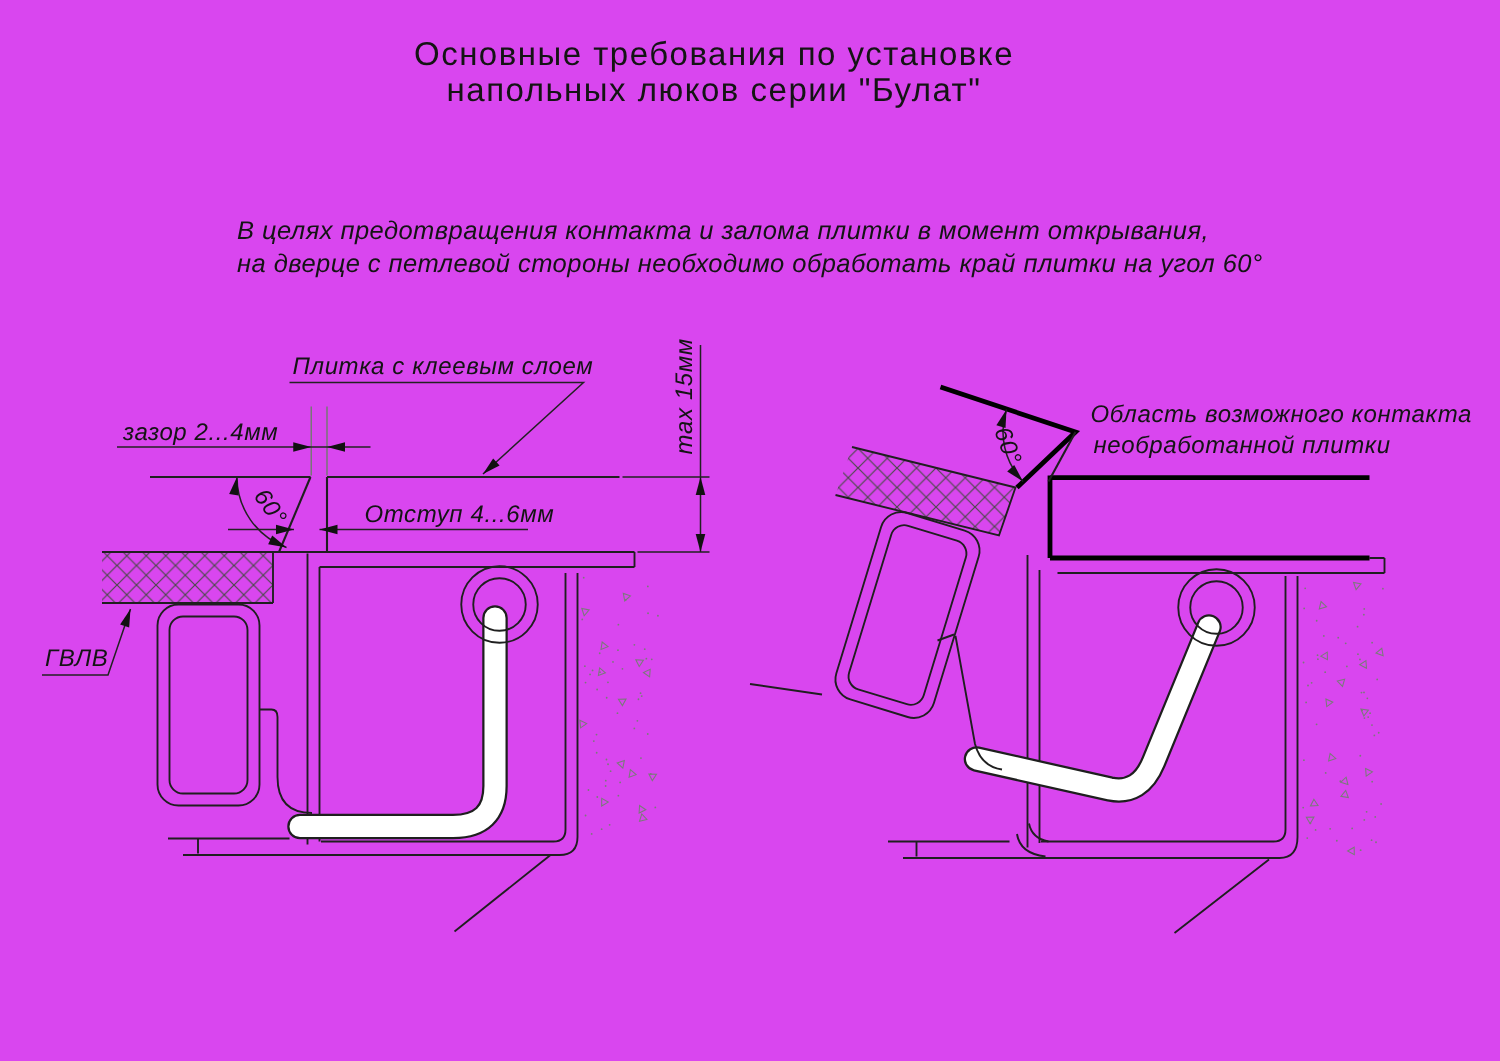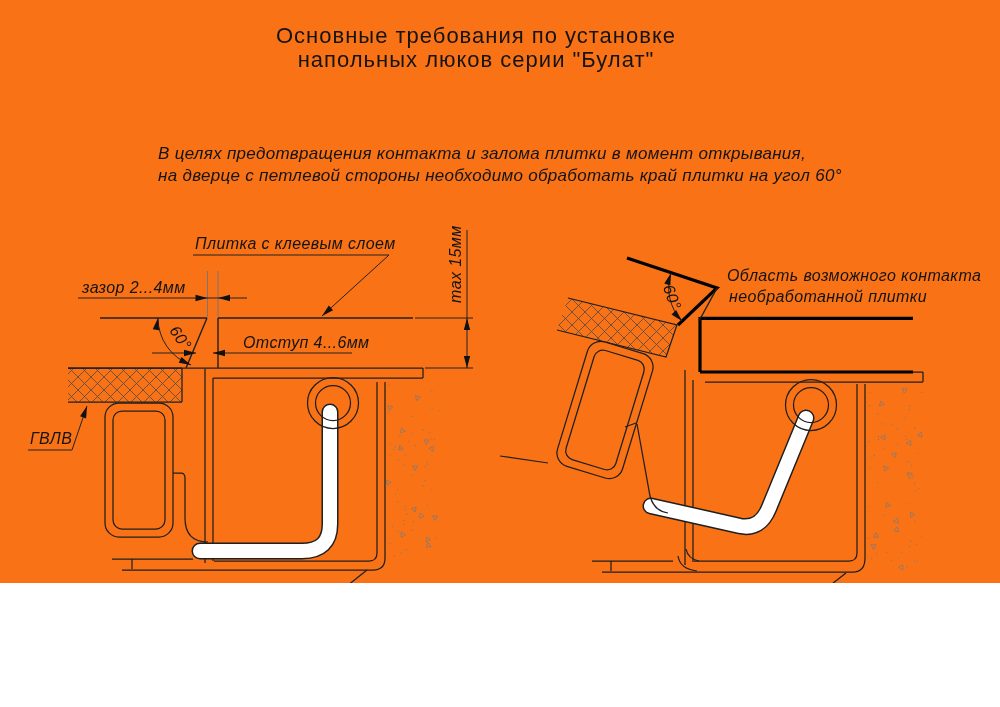--- a/index.html
+++ b/index.html
@@ -1,16 +1,16 @@
 <!DOCTYPE html>
 <html><head>
 <meta charset="utf-8">
 <style>
   html,body{margin:0;padding:0;background:#fff;}
-  .page{position:relative;width:1000px;height:583px;background:#f97316;overflow:hidden;
+  .page{position:relative;width:1000px;height:707px;background:#d946ef;overflow:hidden;
         font-family:"Liberation Sans",sans-serif;}
   svg{position:absolute;left:0;top:0;}
   .ttl{font:22px "Liberation Sans",sans-serif;letter-spacing:1px;fill:#141414;}
   .note{font:italic 17px "Liberation Sans",sans-serif;letter-spacing:.3px;fill:#141414;}
   .lbl{font:italic 16px "Liberation Sans",sans-serif;letter-spacing:.4px;fill:#141414;}
   .thin{stroke:#1f1f1f;stroke-width:1.25;fill:none;}
   .med{stroke:#1f1f1f;stroke-width:1.4;fill:none;}
   .thick{stroke:#000;stroke-width:3.2;fill:none;}
   .wit{stroke:#777;stroke-width:1;fill:none;}
   .dim{stroke:#222;stroke-width:1;fill:none;}

